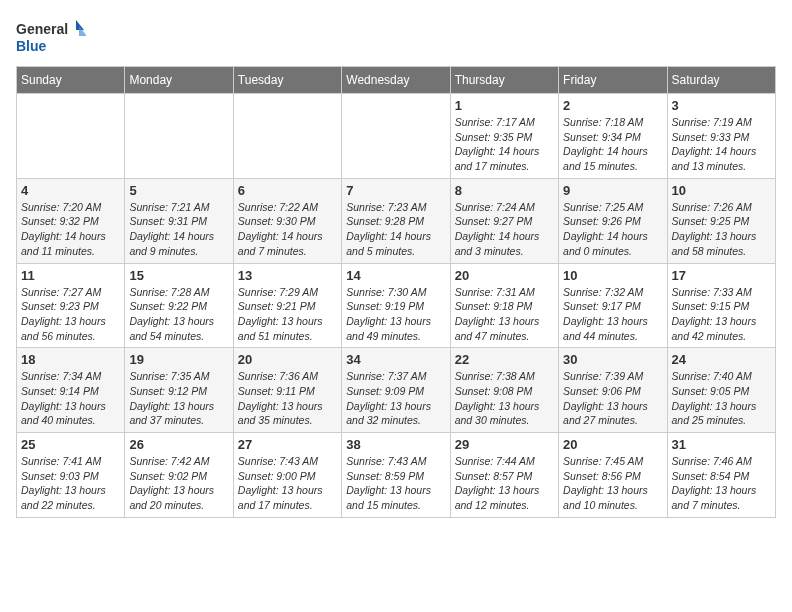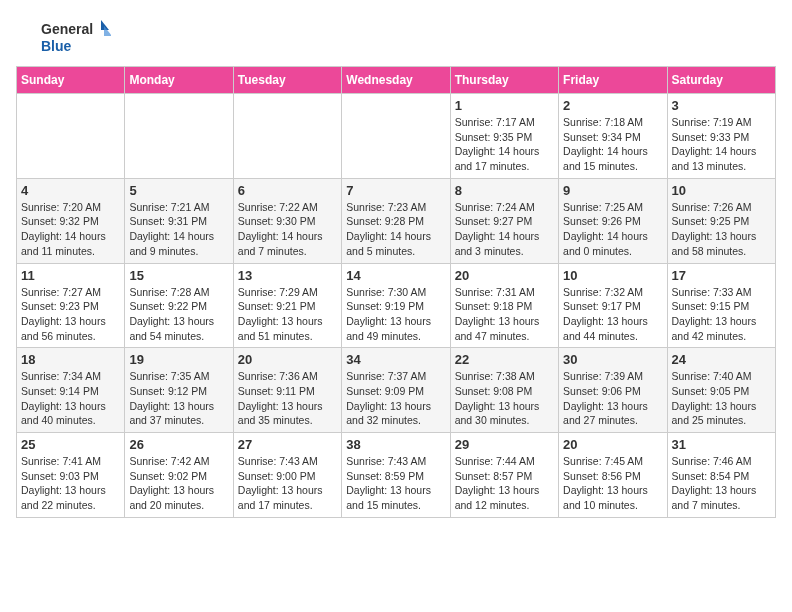--- a/index.html
+++ b/index.html
@@ -13,47 +13,46 @@
     .header {
       display: flex;
       justify-content: space-between;
       align-items: flex-start;
       margin-bottom: 8px;
     }
     .logo {
       display: flex;
       align-items: center;
       gap: 4px;
-      margin-left: 25px;
     }
     .title-block {
       text-align: right;
     }
     .calendar-title {
       font-size: 36px;
       font-weight: bold;
       color: #333;
     }
     .calendar-subtitle {
       font-size: 15px;
       color: #333;
       margin-top: 2px;
     }
     .calendar {
       width: 100%;
       border-collapse: collapse;
       font-size: 11px;
     }
     .calendar th {
-      background: #ec4899;
+      background: #737373;
       color: #fff;
       padding: 6px 4px;
       text-align: left;
       font-size: 12px;
-      font-weight: bold;
+      font-weight: normal;
       border: 1px solid #ccc;
     }
     .calendar td {
       border: 1px solid #ccc;
       vertical-align: top;
       padding: 4px;
       width: calc(100% / 7);
       min-height: 80px;
       background: #fff;
     }
@@ -64,20 +63,21 @@
       font-weight: bold;
       font-size: 13px;
       color: #333;
       display: block;
       margin-bottom: 2px;
     }
     .day-info {
       color: #333;
       line-height: 1.4;
       font-size: 10.5px;
+      font-style: italic;
     }
     .empty-cell {
       background: #fff !important;
     }
   </style>
 </head>
 <body>
 
 <div class="header">
   <div class="logo">

